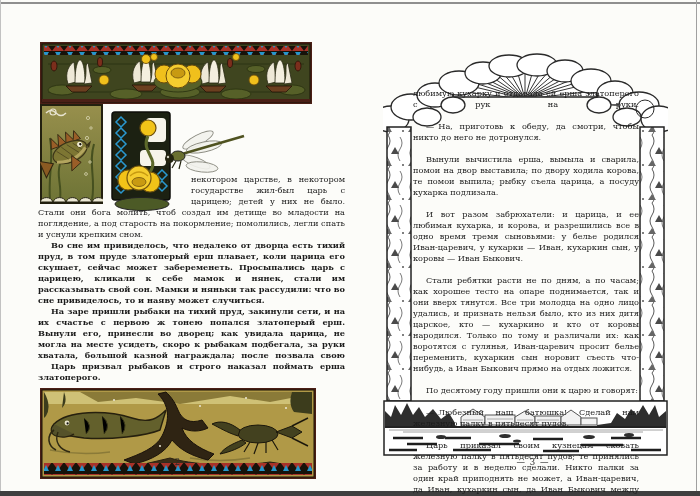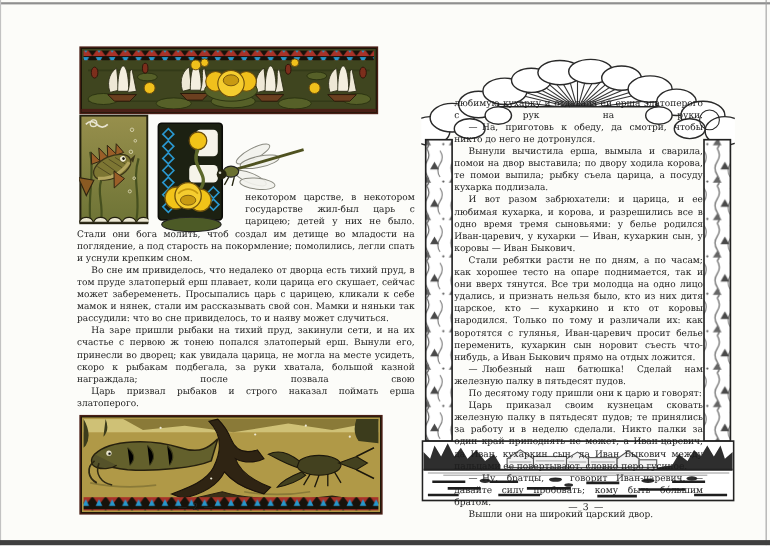--- a/index.html
+++ b/index.html
@@ -5,39 +5,39 @@
   html,body{margin:0;padding:0;background:#e8e8e8;}
   #canvas{position:relative;width:700px;height:496px;background:#fcfcf9;overflow:hidden;
           font-family:"DejaVu Serif", serif;color:#1c1c1c;}
   
   .edge-top{position:absolute;top:2px;left:0;width:700px;height:2px;background:#8f8f8f;}
   .edge-right{position:absolute;top:0;right:3px;width:1px;height:496px;background:#a0a0a0;}
   .edge-left{position:absolute;top:0;left:0;width:1px;height:496px;background:#c2c2c2;}
   .edge-bottom{position:absolute;bottom:0;left:0;width:700px;height:5px;background:#3f3f3f;}
 
   
-  #left-page{position:absolute;left:38px;top:42px;width:307px;margin-left:32px;}
+  #left-page{position:absolute;left:38px;top:42px;width:307px;}
   .band-wrap{margin-left:2px;width:272px;height:62px;}
   .textflow{position:relative;text-align:justify;font-size:8.2px;line-height:11px;}
   .textflow p{margin:0;}
-  .textflow p.ind{text-indent:13px;}
+  .textflow p.ind{text-indent:13px;font-weight:bold;}
   .textflow p.cont{text-align-last:justify;}
   #fish-float{float:left;width:63px;height:100px;margin-left:2px;margin-right:0;}
   #initial-float{float:left;width:79px;height:92px;margin:8px 0 0 9px;overflow:visible;}
   #initial-float svg{overflow:visible;}
   #p-first{padding-top:70px;}
   .illo-bottom{clear:both;margin:5px 0 0 2px;width:276px;height:91px;}
 
   
   #right-page{position:absolute;left:383px;top:33px;width:285px;height:424px;}
   #arch-frame{position:absolute;left:0;top:0;}
   #right-text{position:absolute;left:30px;top:55px;width:226px;text-align:justify;
               font-size:8.2px;line-height:11px;}
   #right-text p{margin:0;}
-  #right-text p.ind{text-indent:13px;}
+  #right-text p.ind{text-indent:13px;margin-top:11px;}
   #right-text p.cont{text-align-last:justify;}
 
   
   .pagenum{position:absolute;top:457px;font-size:8.5px;letter-spacing:1px;color:#2a2a2a;text-align:center;}
   #pagenum-left{left:38px;width:280px;}
   #pagenum-right{left:383px;width:300px;}
 </style>
 </head>
 <body>
 
@@ -397,22 +397,22 @@
         </g>
       </g>
     </svg>
 
     <div id="right-text">
       <p class="cont">любимую кухарку и отдавала ей ерша златоперого с рук на руки.</p>
       <p class="ind">— На, приготовь к обеду, да смотри, чтобы никто до него не дотронулся.</p>
       <p class="ind">Вынули вычистила ерша, вымыла и сварила, помои на двор выставила; по двору ходила корова, те помои выпила; рыбку съела царица, а посуду кухарка подлизала.</p>
       <p class="ind">И вот разом забрюхатели: и царица, и ее любимая кухарка, и корова, и разрешились все в одно время тремя сыновьями: у белье родился Иван-царевич, у кухарки — Иван, кухаркин сын, у коровы — Иван Быкович.</p>
       <p class="ind">Стали ребятки расти не по дням, а по часам; как хорошее тесто на опаре поднимается, так и они вверх тянутся. Все три молодца на одно лицо удались, и признать нельзя было, кто из них дитя царское, кто — кухаркино и кто от коровы народился. Только по тому и различали их: как воротятся с гулянья, Иван-царевич просит белье переменить, кухаркин сын норовит съесть что-нибудь, а Иван Быкович прямо на отдых ложится.</p>
+      <p class="ind">По десятому году пришли они к царю и говорят:</p>
       <p class="ind">— Любезный наш батюшка! Сделай нам железную палку в пятьдесят пудов.</p>
-      <p class="ind">По десятому году пришли они к царю и говорят:</p>
       <p class="ind">Царь приказал своим кузнецам сковать железную палку в пятьдесят пудов; те принялись за работу и в неделю сделали. Никто палки за один край приподнять не может, а Иван-царевич, да Иван, кухаркин сын, да Иван Быкович между пальцами ее повертывают, словно перо гусиное.</p>
       <p class="ind">— Ну, братцы, — говорит Иван-царевич, — давайте силу пробовать; кому быть бо́льшим братом.</p>
       <p class="ind">Вышли они на широкий царский двор.</p>
     </div>
   </div>
 
   <div id="pagenum-left" class="pagenum">— 2 —</div>
   <div id="pagenum-right" class="pagenum">— 3 —</div>
 </div>
 

